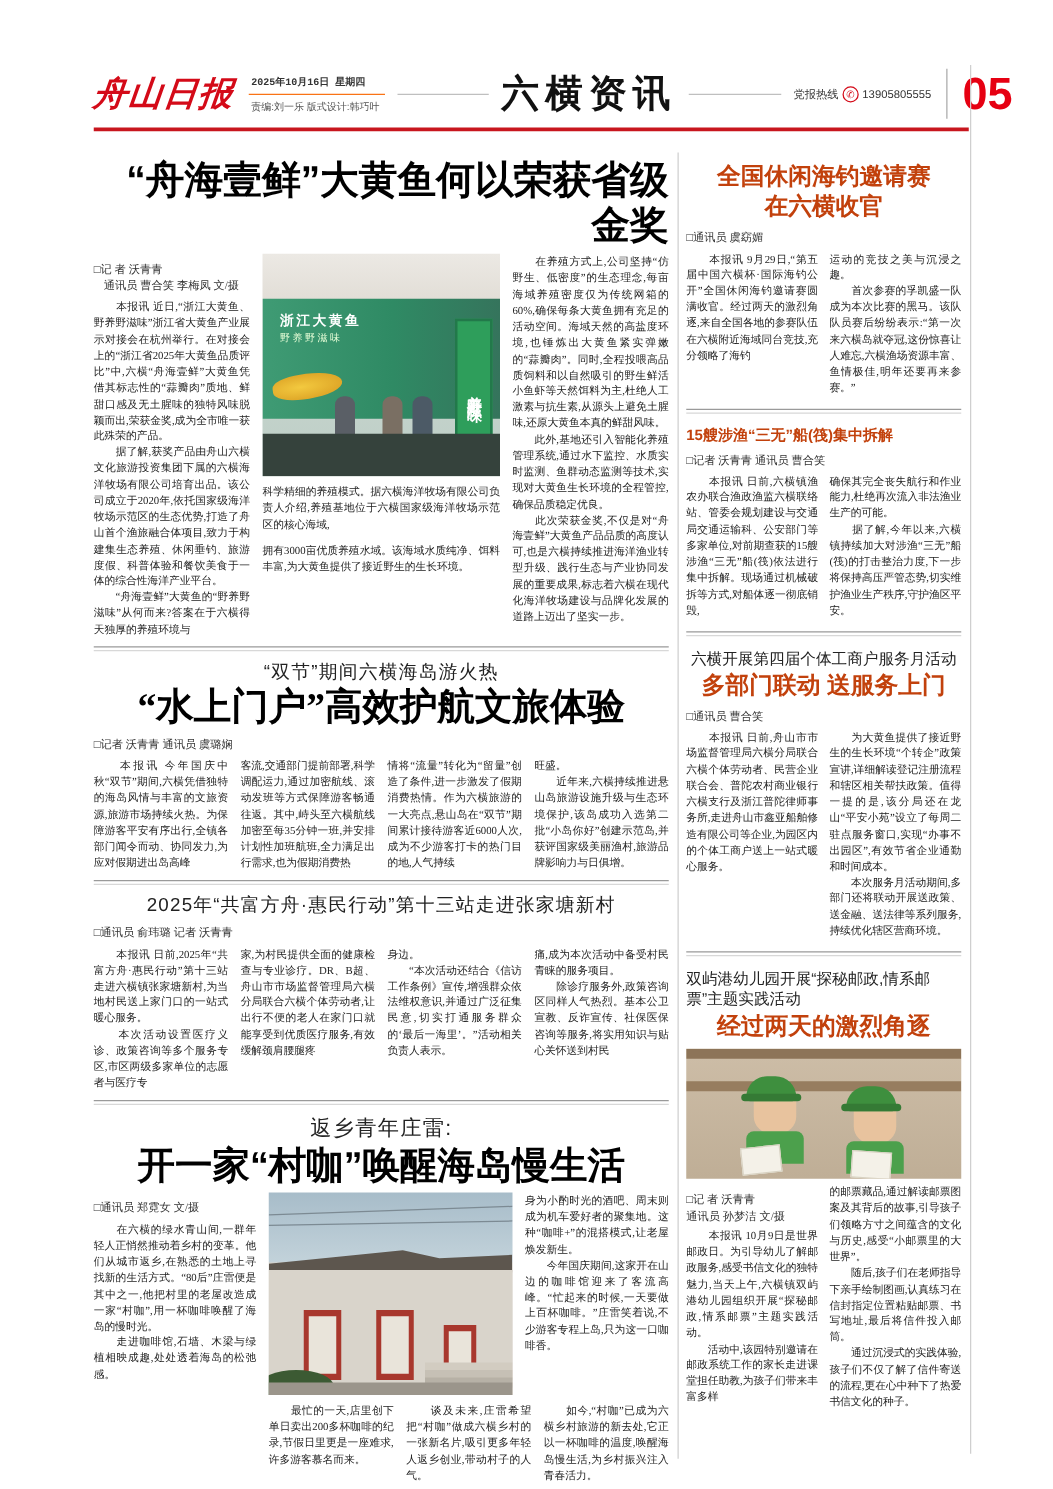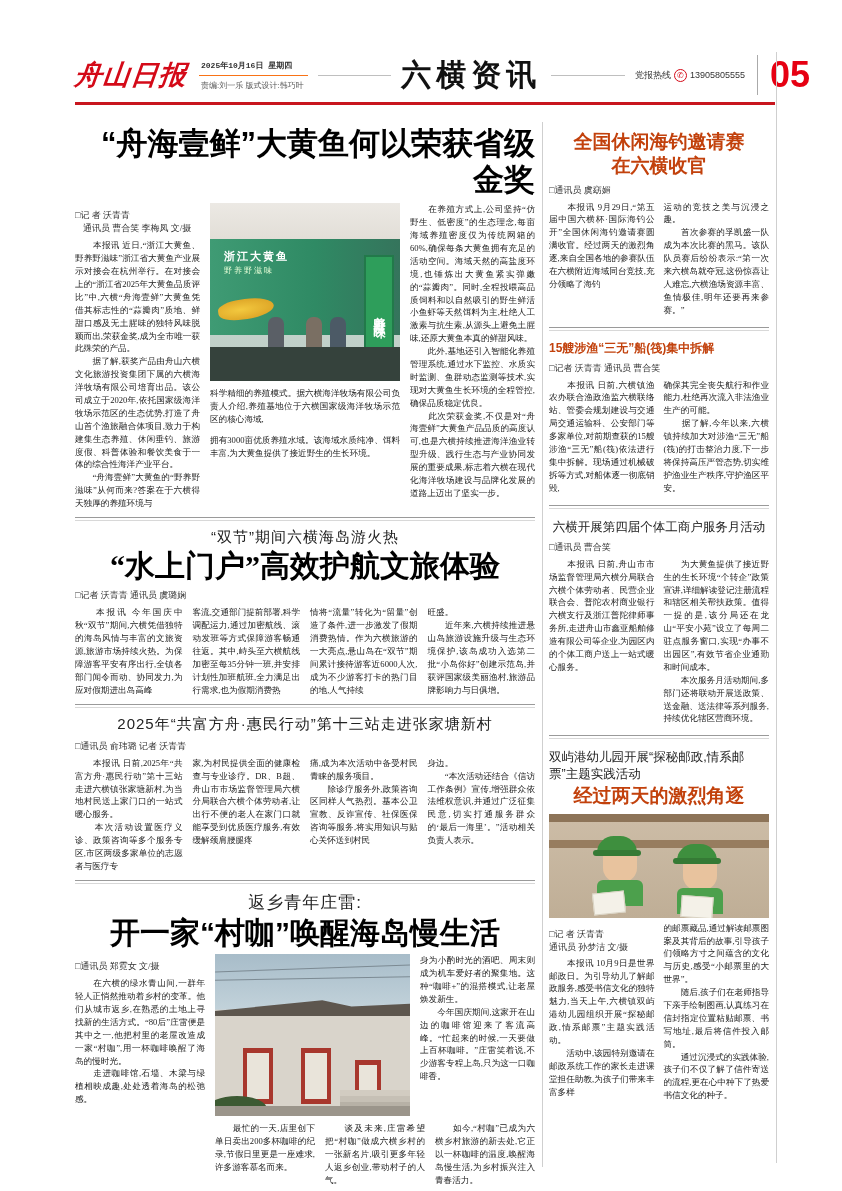--- a/index.html
+++ b/index.html
@@ -186,24 +186,24 @@
 
       <div class="sep"></div>
 
       <div class="article">
         <div class="kicker">2025年“共富方舟·惠民行动”第十三站走进张家塘新村</div>
         <div class="byline">□通讯员 俞玮璐 记者 沃青青</div>
         <div class="cols">
           <div class="c body-text">　　本报讯 日前,2025年“共富方舟·惠民行动”第十三站走进六横镇张家塘新村,为当地村民送上家门口的一站式暖心服务。
 　　本次活动设置医疗义诊、政策咨询等多个服务专区,市区两级多家单位的志愿者与医疗专</div>
           <div class="c body-text">家,为村民提供全面的健康检查与专业诊疗。DR、B超、舟山市市场监督管理局六横分局联合六横个体劳动者,让出行不便的老人在家门口就能享受到优质医疗服务,有效缓解颈肩腰腿疼</div>
+          <div class="c body-text">身边。
+　　“本次活动还结合《信访工作条例》宣传,增强群众依法维权意识,并通过广泛征集民意,切实打通服务群众的‘最后一海里’。”活动相关负责人表示。</div>
           <div class="c body-text">痛,成为本次活动中备受村民青睐的服务项目。
 　　除诊疗服务外,政策咨询区同样人气热烈。基本公卫宣教、反诈宣传、社保医保咨询等服务,将实用知识与贴心关怀送到村民</div>
-          <div class="c body-text">身边。
-　　“本次活动还结合《信访工作条例》宣传,增强群众依法维权意识,并通过广泛征集民意,切实打通服务群众的‘最后一海里’。”活动相关负责人表示。</div>
         </div>
       </div>
 
       <div class="sep"></div>
 
       <div class="article">
         <div class="kicker a4-kicker">返乡青年庄雷:</div>
         <div class="headline a4-headline">开一家“村咖”唤醒海岛慢生活</div>
         <div class="a4-body">
           <div class="a4-left">
@@ -268,20 +268,21 @@
           <div class="c body-text">　　本报讯 日前,六横镇渔农办联合渔政渔监六横联络站、管委会规划建设与交通局交通运输科、公安部门等多家单位,对前期查获的15艘涉渔“三无”船(筏)依法进行集中拆解。现场通过机械破拆等方式,对船体逐一彻底销毁,</div>
           <div class="c body-text">确保其完全丧失航行和作业能力,杜绝再次流入非法渔业生产的可能。
 　　据了解,今年以来,六横镇持续加大对涉渔“三无”船(筏)的打击整治力度,下一步将保持高压严管态势,切实维护渔业生产秩序,守护渔区平安。</div>
         </div>
       </div>
 
       <div class="side-sep"></div>
 
       <div class="side-art">
         <div class="side-kicker" style="text-align:center;">六横开展第四届个体工商户服务月活动</div>
+        <div class="side-headline r3-headline">多部门联动 送服务上门</div>
         <div class="byline">□通讯员 曹合笑</div>
         <div class="cols" style="gap:9px;">
           <div class="c body-text">　　本报讯 日前,舟山市市场监督管理局六横分局联合六横个体劳动者、民营企业联合会、普陀农村商业银行六横支行及浙江普陀律师事务所,走进舟山市鑫亚船舶修造有限公司等企业,为园区内的个体工商户送上一站式暖心服务。</div>
           <div class="c body-text">　　为大黄鱼提供了接近野生的生长环境“个转企”政策宣讲,详细解读登记注册流程和辖区相关帮扶政策。值得一提的是,该分局还在龙山“平安小苑”设立了每周二驻点服务窗口,实现“办事不出园区”,有效节省企业通勤和时间成本。
 　　本次服务月活动期间,多部门还将联动开展送政策、送金融、送法律等系列服务,持续优化辖区营商环境。</div>
         </div>
       </div>
 
       <div class="side-sep"></div>
 

